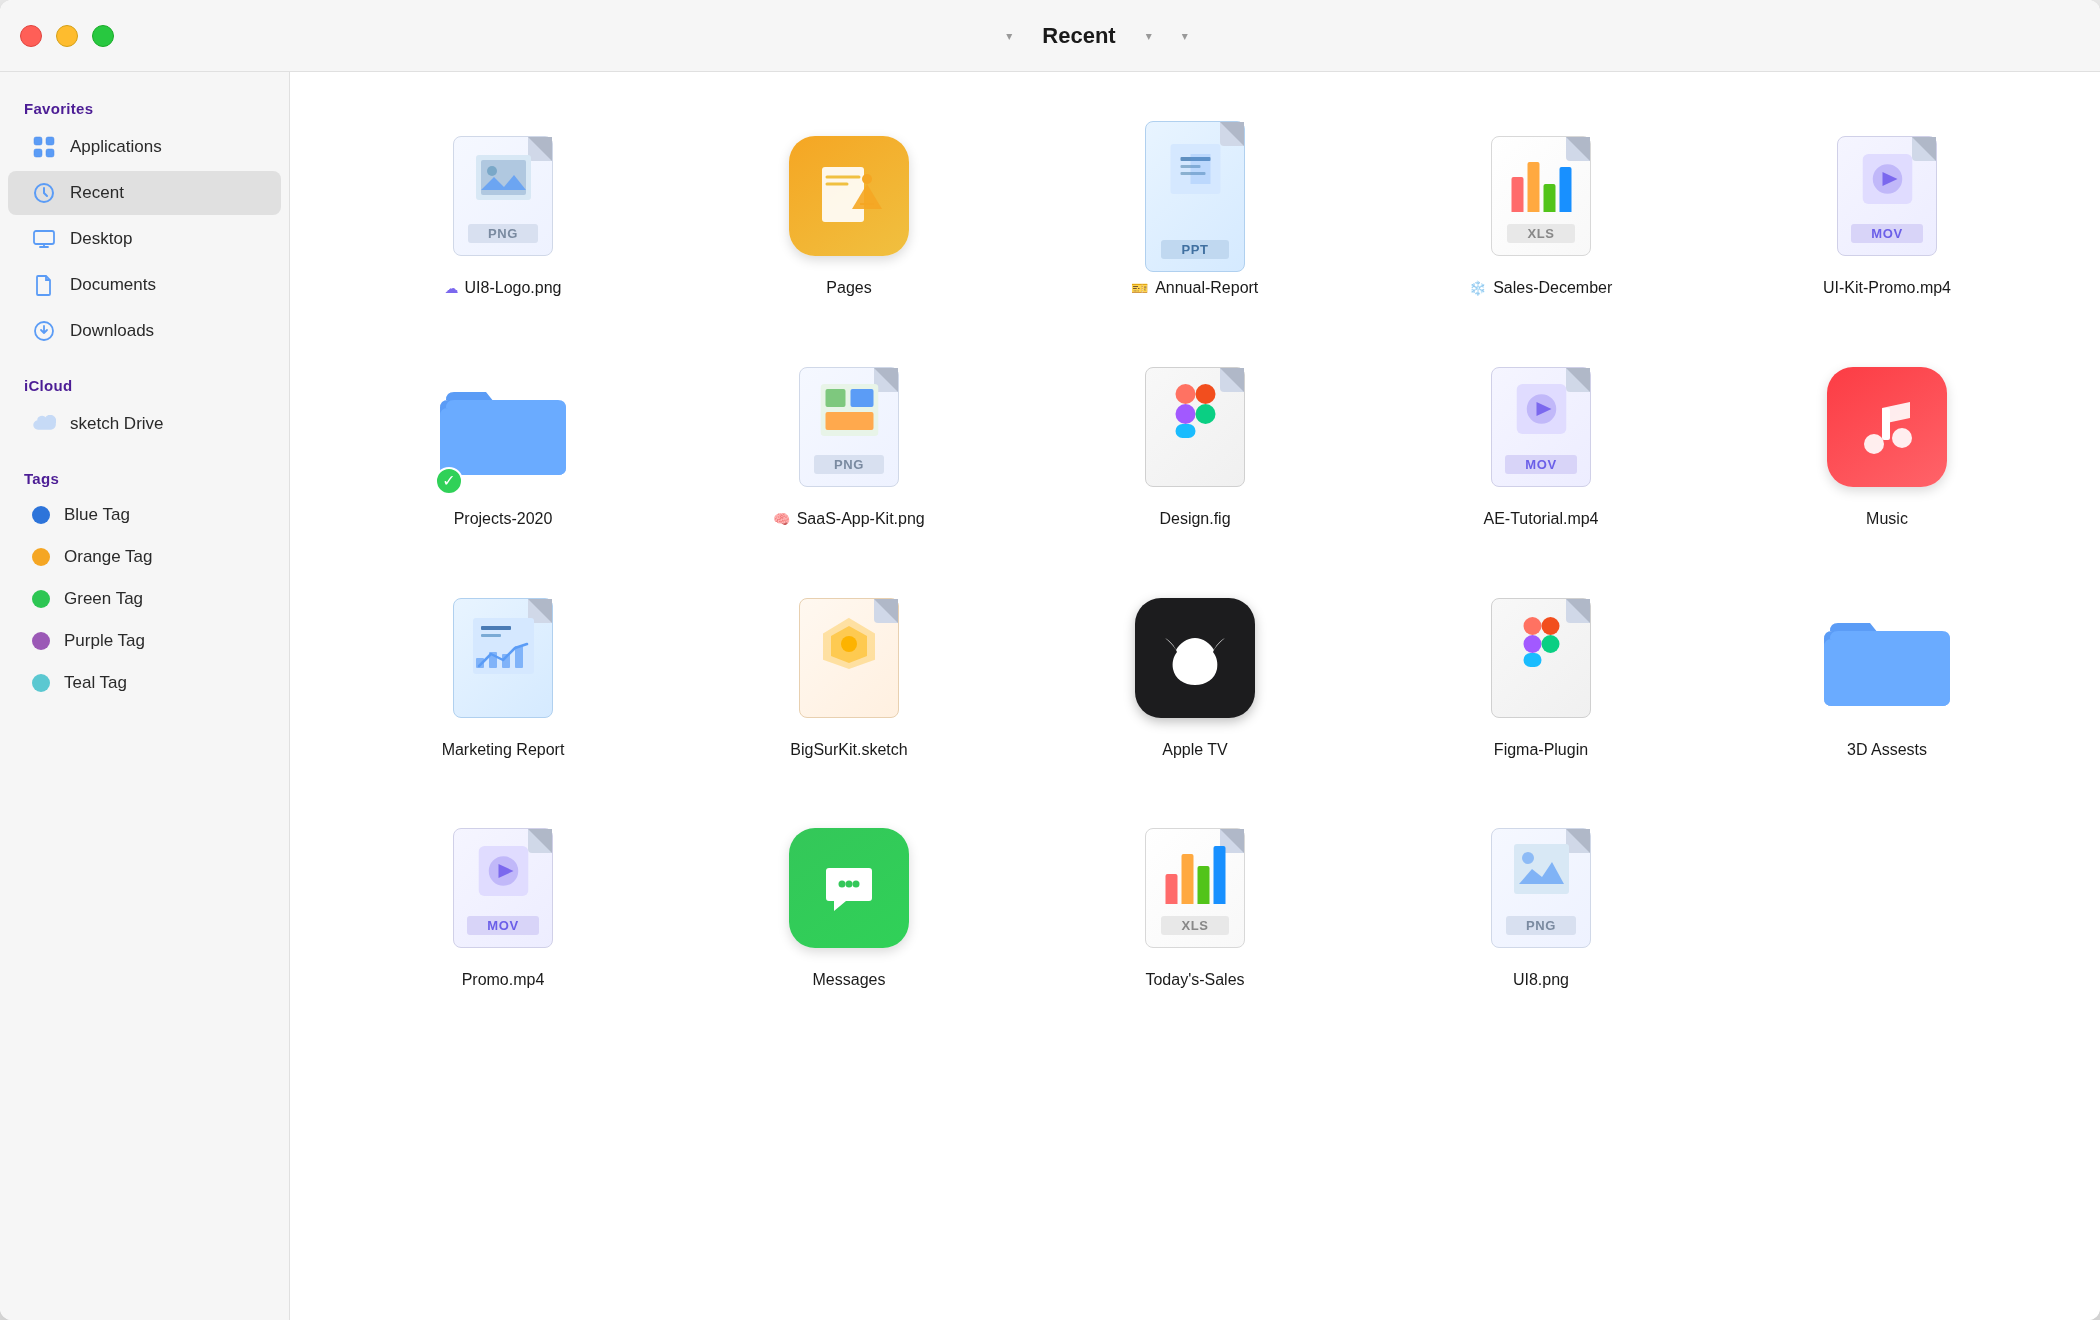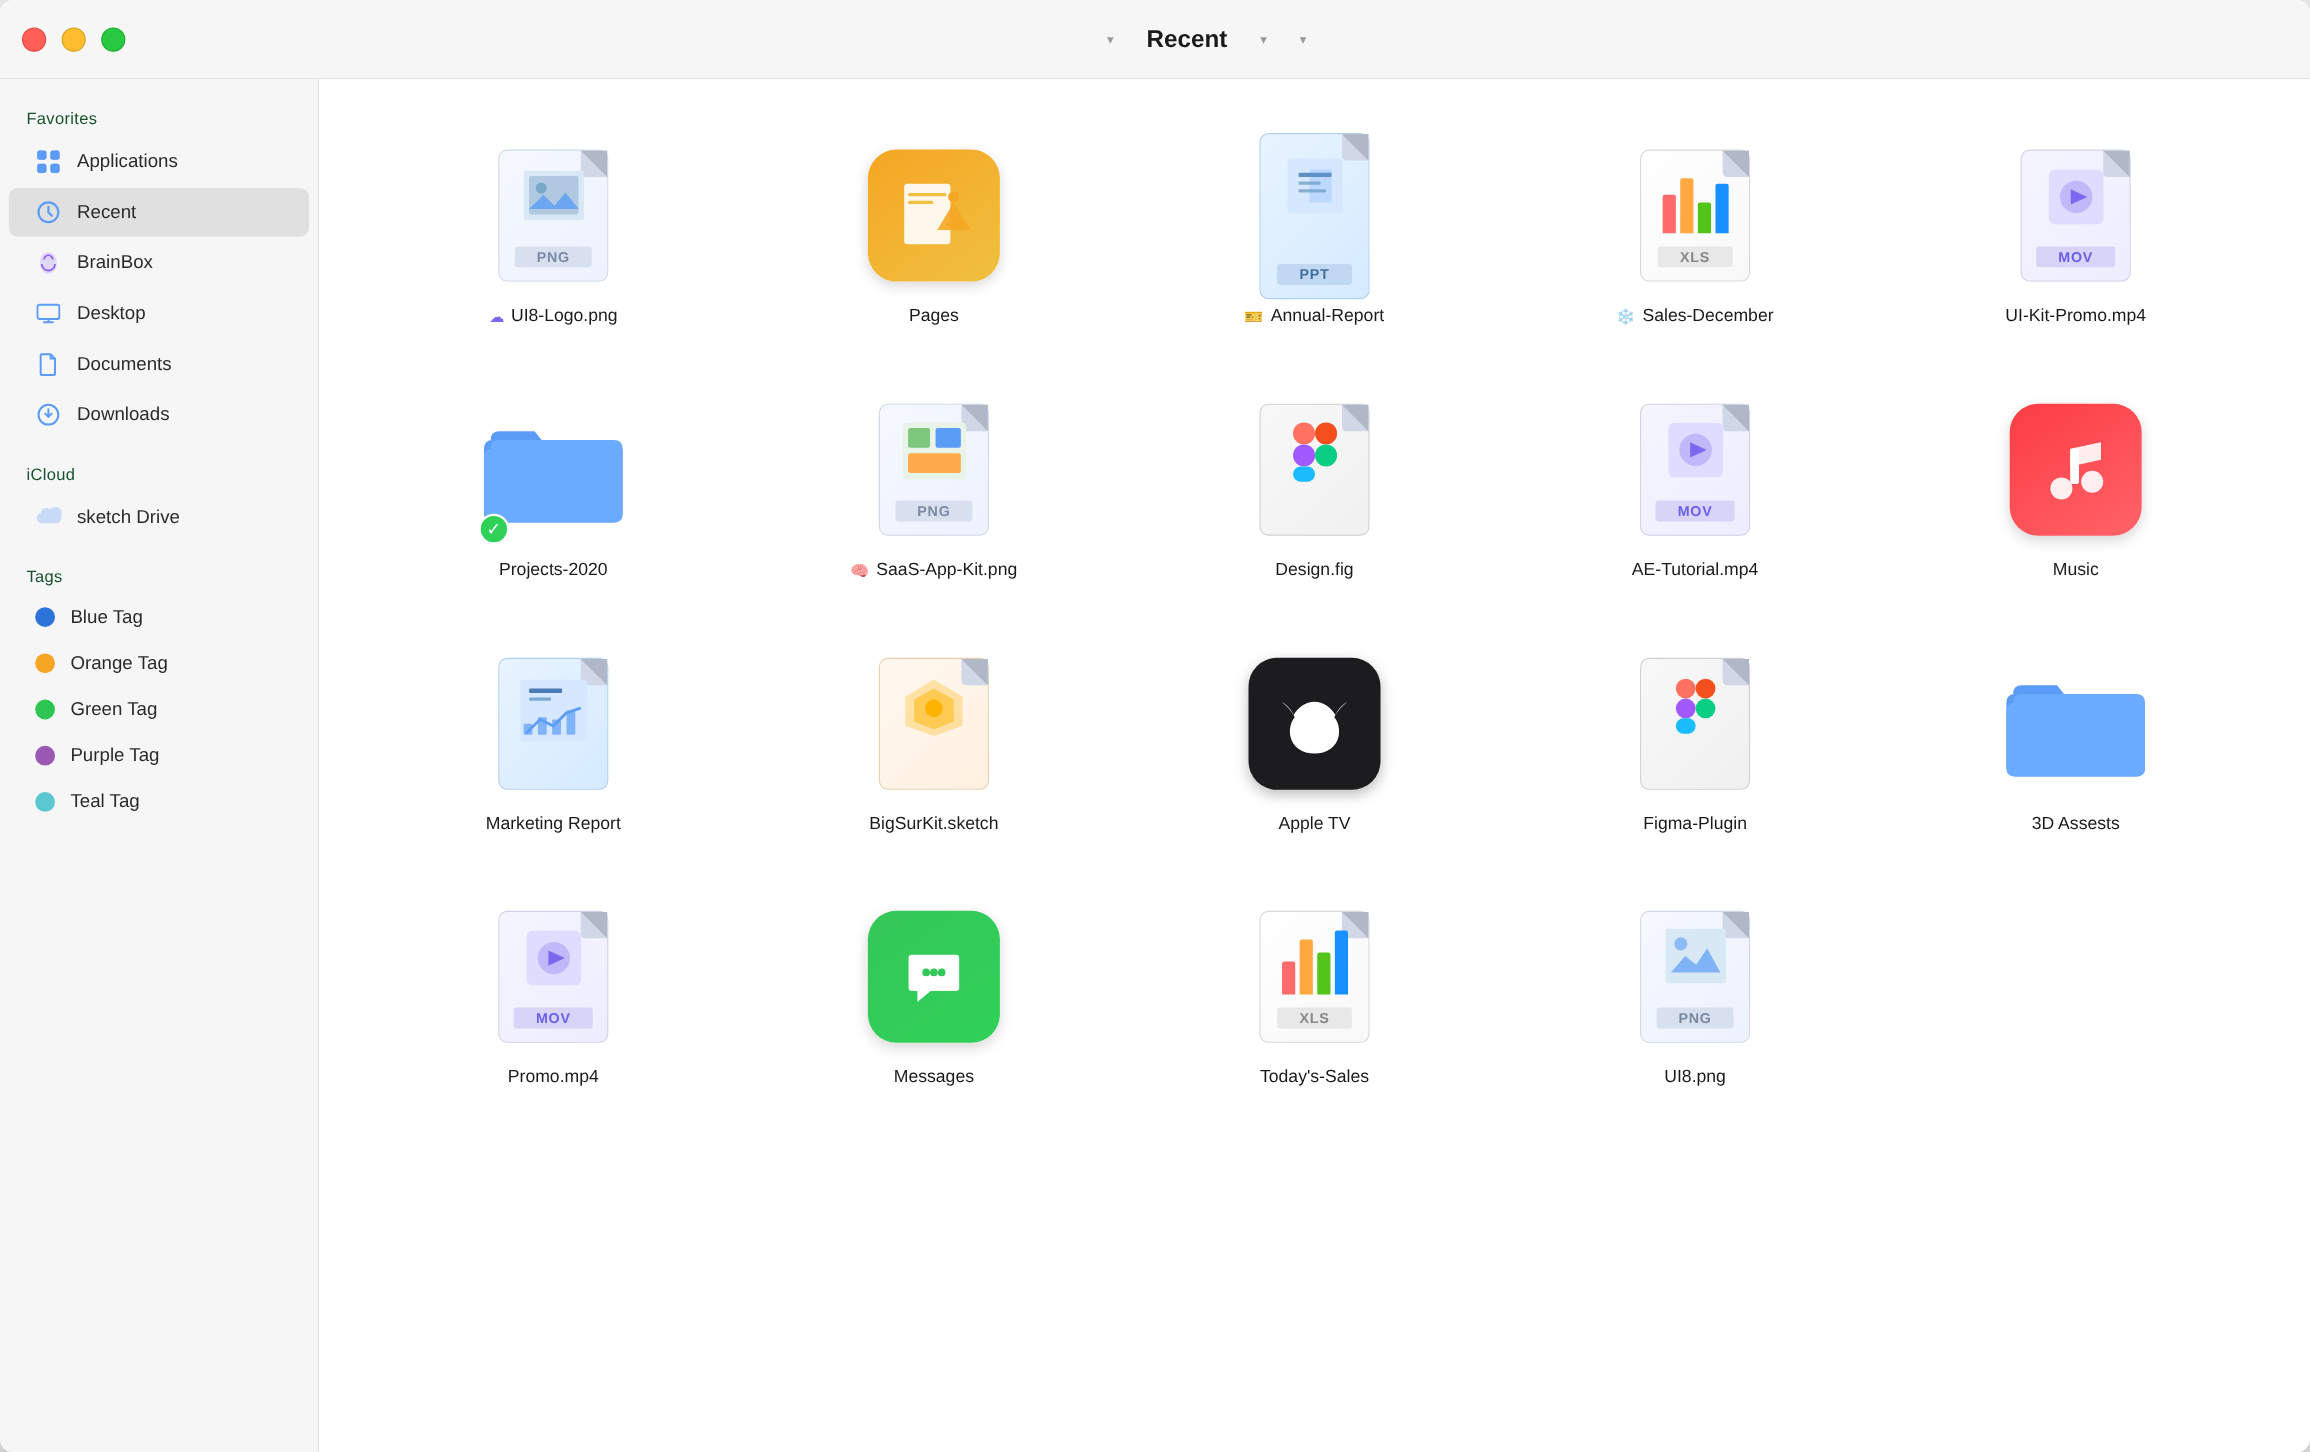--- a/index.html
+++ b/index.html
@@ -91,22 +91,22 @@
       width: 290px;
       background: #f6f6f6;
       border-right: 1px solid #e0e0e0;
       padding: 20px 0;
       overflow-y: auto;
       flex-shrink: 0;
     }
 
     .sidebar-section-title {
       font-size: 15px;
-      font-weight: 400;
-      color: #14532d;
+      font-weight: 700;
+      color: #4c1d95;
       padding: 8px 24px 6px;
       letter-spacing: 0.02em;
     }
 
     .sidebar-item {
       display: flex;
       align-items: center;
       gap: 14px;
       padding: 10px 24px;
       cursor: pointer;
@@ -387,30 +387,20 @@
       <div class="sidebar-item active">
         <div class="sidebar-icon">
           <svg width="22" height="22" viewBox="0 0 22 22" fill="none">
             <circle cx="11" cy="11" r="9" stroke="#5b9cf6" stroke-width="2"></circle>
             <path d="M11 6v5l3 3" stroke="#5b9cf6" stroke-width="2" stroke-linecap="round"></path>
           </svg>
         </div>
         <span>Recent</span>
       </div>
 
-      <div class="sidebar-item">
-        <div class="sidebar-icon">
-          <svg width="22" height="22" viewBox="0 0 22 22" fill="none">
-            <ellipse cx="11" cy="11" rx="7" ry="9" fill="#8b5cf6" opacity="0.2" stroke="#8b5cf6" stroke-width="1.5"></ellipse>
-            <path d="M7 8c0-2 2-4 4-4s4 2 4 4" stroke="#8b5cf6" stroke-width="1.5" fill="none"></path>
-            <path d="M5 12c0 3 2.5 6 6 6s6-3 6-6" stroke="#8b5cf6" stroke-width="1.5" fill="none"></path>
-          </svg>
-        </div>
-        <span>BrainBox</span>
-      </div>
 
       <div class="sidebar-item">
         <div class="sidebar-icon">
           <svg width="22" height="22" viewBox="0 0 22 22" fill="none">
             <rect x="1" y="3" width="20" height="13" rx="2" stroke="#5b9cf6" stroke-width="1.8"></rect>
             <path d="M7 19h8M11 16v3" stroke="#5b9cf6" stroke-width="1.8" stroke-linecap="round"></path>
           </svg>
         </div>
         <span>Desktop</span>
       </div>

